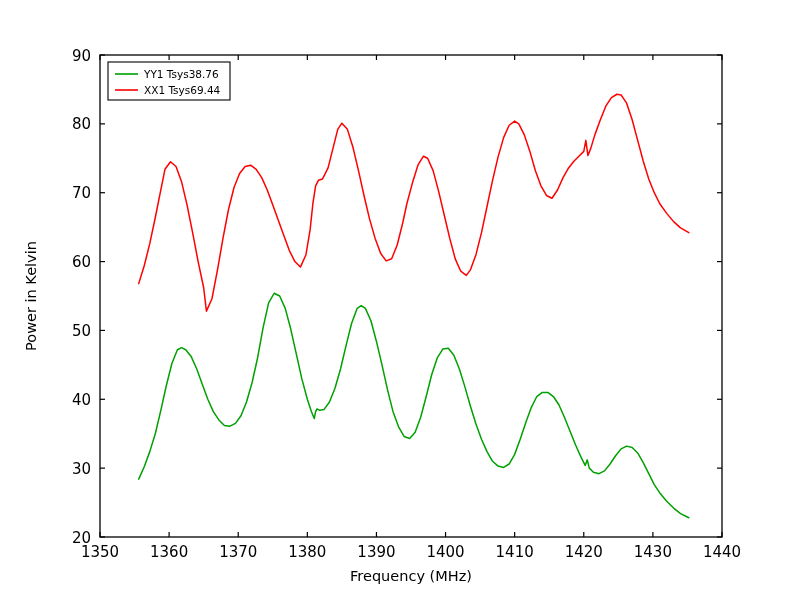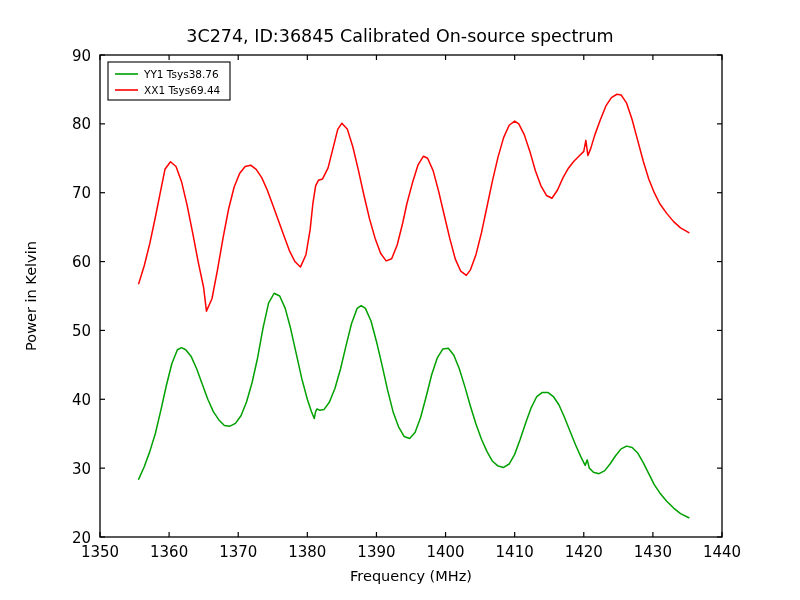--- a/index.html
+++ b/index.html
@@ -71,21 +71,20 @@
   }
   .legend-swatch {
     stroke-width: 1.6;
   }
 </style>
 </head>
 <body>
 
 <div id="figure">
 
-  <div id="chart-title">3C274, ID:36845 Calibrated On-source spectrum</div>
 
   <svg id="plot-svg" width="800" height="600">
     <g id="plot-content">
         <path d="M138.70,479.16 L144.23,466.77 L149.76,451.62 L155.29,433.71 L160.82,410.30 L166.35,385.51 L171.88,363.48 L177.40,349.71 L181.55,347.64 L185.70,349.71 L191.23,356.59 L196.76,368.99 L202.28,384.14 L207.81,399.29 L213.34,411.68 L218.87,419.94 L224.40,425.45 L229.93,426.14 L235.46,423.39 L240.99,415.81 L246.52,402.04 L252.04,382.76 L257.57,357.97 L263.10,327.67 L268.63,302.89 L274.16,293.25 L279.69,296.00 L285.22,308.39 L290.75,329.05 L296.28,353.84 L301.80,378.63 L307.33,399.29 L311.48,411.68 L314.24,418.57 L315.63,411.68 L317.01,408.93 L319.77,410.30 L323.92,409.61 L329.45,402.04 L334.98,388.27 L340.51,368.99 L346.04,345.58 L351.56,323.54 L357.09,308.39 L361.24,305.64 L365.39,308.39 L370.92,320.79 L376.44,341.45 L381.97,364.86 L387.50,389.65 L393.03,411.68 L398.56,426.83 L404.09,436.47 L409.62,438.53 L415.15,432.34 L420.68,417.19 L426.20,396.53 L431.73,374.50 L437.26,357.97 L442.79,349.02 L448.32,348.33 L453.85,355.22 L459.38,368.99 L464.91,386.89 L470.44,406.17 L475.96,424.07 L481.49,439.22 L487.02,451.62 L492.55,461.26 L498.08,466.08 L503.61,467.45 L509.14,464.01 L514.67,454.37 L520.20,439.22 L525.72,422.70 L531.25,407.55 L536.78,396.53 L542.31,392.40 L547.84,392.40 L553.37,396.53 L558.90,404.79 L564.43,417.19 L569.96,430.96 L575.48,444.73 L581.01,457.13 L585.16,465.39 L587.23,459.88 L589.31,468.14 L593.45,472.27 L598.98,473.65 L604.51,470.90 L610.04,464.01 L615.57,455.75 L621.10,448.86 L626.63,446.11 L632.16,447.49 L637.68,452.99 L643.21,462.63 L648.74,473.65 L654.27,484.67 L659.80,492.93 L666.71,501.19 L673.62,508.08 L680.53,513.59 L688.83,517.72" class="series-line" stroke="#00A000"></path>
         <path d="M138.70,283.61 L144.23,265.70 L149.76,243.67 L155.29,217.50 L160.82,189.96 L164.96,169.30 L170.49,161.73 L176.02,166.55 L181.55,181.70 L187.08,205.11 L192.61,232.65 L198.14,261.57 L203.67,287.74 L206.43,311.15 L211.96,298.75 L217.49,269.83 L223.02,238.16 L228.55,209.24 L234.08,187.21 L239.60,173.43 L245.13,166.55 L250.66,165.17 L256.19,169.30 L261.72,177.57 L267.25,189.96 L272.78,205.11 L278.31,220.26 L283.84,235.41 L289.36,250.55 L294.89,261.57 L300.42,267.08 L305.95,254.69 L310.10,229.90 L312.86,203.73 L315.63,185.83 L318.39,180.32 L322.54,178.94 L328.07,167.93 L333.60,145.89 L337.74,129.37 L341.89,123.17 L347.42,129.37 L352.95,147.27 L358.48,170.68 L364.00,195.47 L369.53,218.88 L375.06,238.16 L380.59,253.31 L386.12,260.88 L391.65,258.82 L397.18,245.05 L402.71,223.01 L406.85,203.73 L412.38,183.07 L417.91,165.17 L423.44,156.22 L427.59,158.29 L433.12,170.68 L438.64,191.34 L444.17,214.75 L449.70,238.16 L455.23,258.82 L460.76,271.21 L466.29,275.34 L470.44,269.83 L475.96,254.69 L481.49,232.65 L487.02,206.49 L492.55,180.32 L498.08,156.91 L503.61,137.63 L509.14,125.23 L514.67,121.10 L518.81,123.86 L524.34,134.87 L529.87,151.40 L535.40,170.68 L540.93,185.83 L546.46,195.47 L551.99,198.22 L557.52,189.96 L563.04,177.57 L568.57,167.93 L574.10,161.04 L579.63,155.53 L583.78,151.40 L585.85,140.38 L587.92,155.53 L590.69,148.65 L594.84,134.87 L600.36,119.73 L605.89,105.95 L611.42,97.69 L616.95,94.25 L621.10,94.94 L626.63,103.20 L632.16,119.73 L637.68,140.38 L643.21,161.04 L648.74,178.94 L654.27,192.71 L659.80,203.73 L666.71,213.37 L673.62,221.63 L680.53,227.83 L688.83,232.65" class="series-line" stroke="#FF0000"></path>
         <rect x="100" y="55" width="622" height="482" class="spine"></rect>
         <line x1="100" y1="537" x2="100" y2="532" class="tickmark"></line>
         <line x1="100" y1="55" x2="100" y2="60" class="tickmark"></line>
         <text x="100" y="557" class="tick-label" text-anchor="middle">1350</text>
         <line x1="169.11111111111111" y1="537" x2="169.11111111111111" y2="532" class="tickmark"></line>

